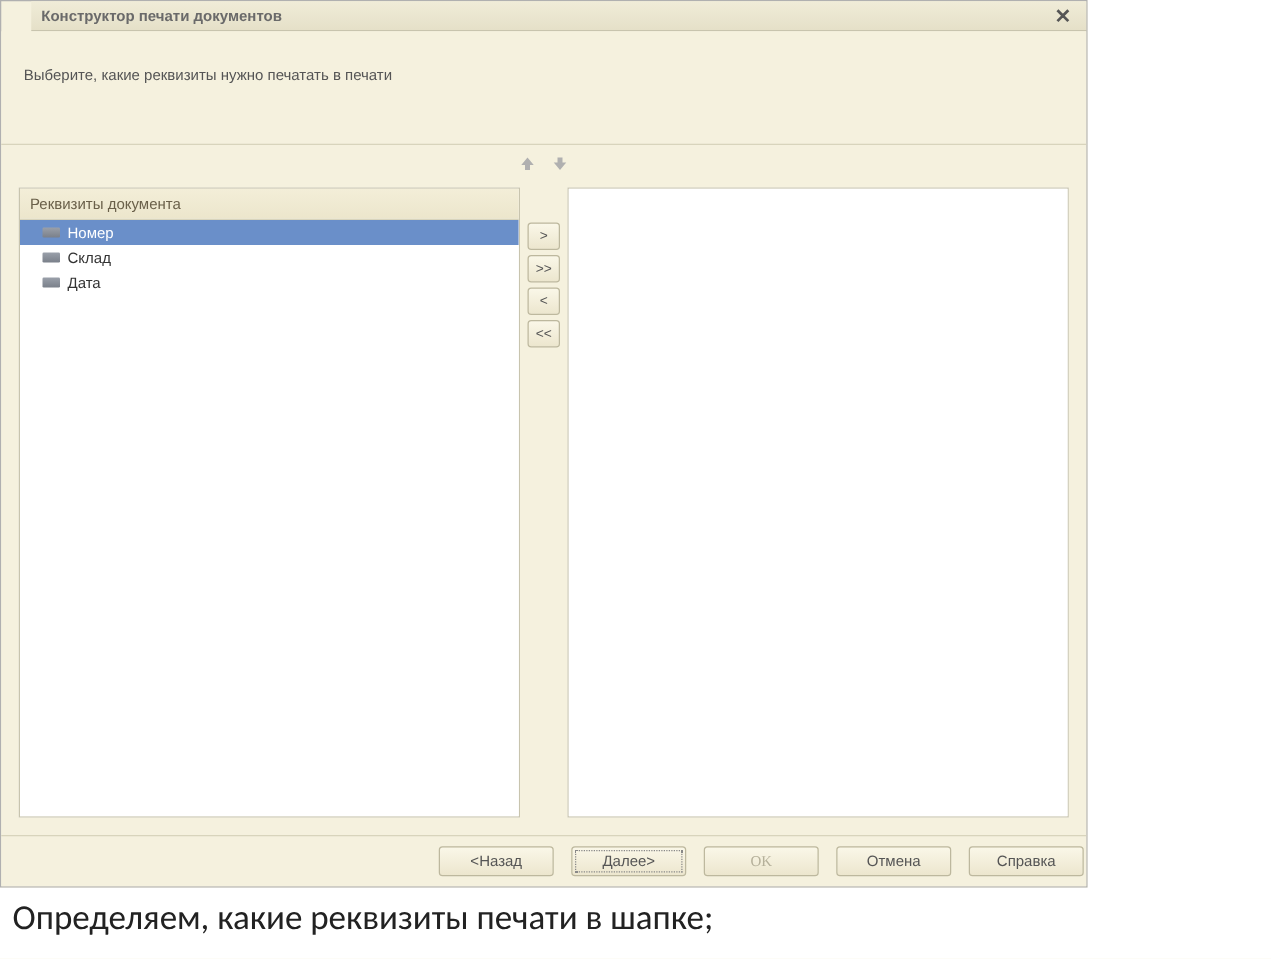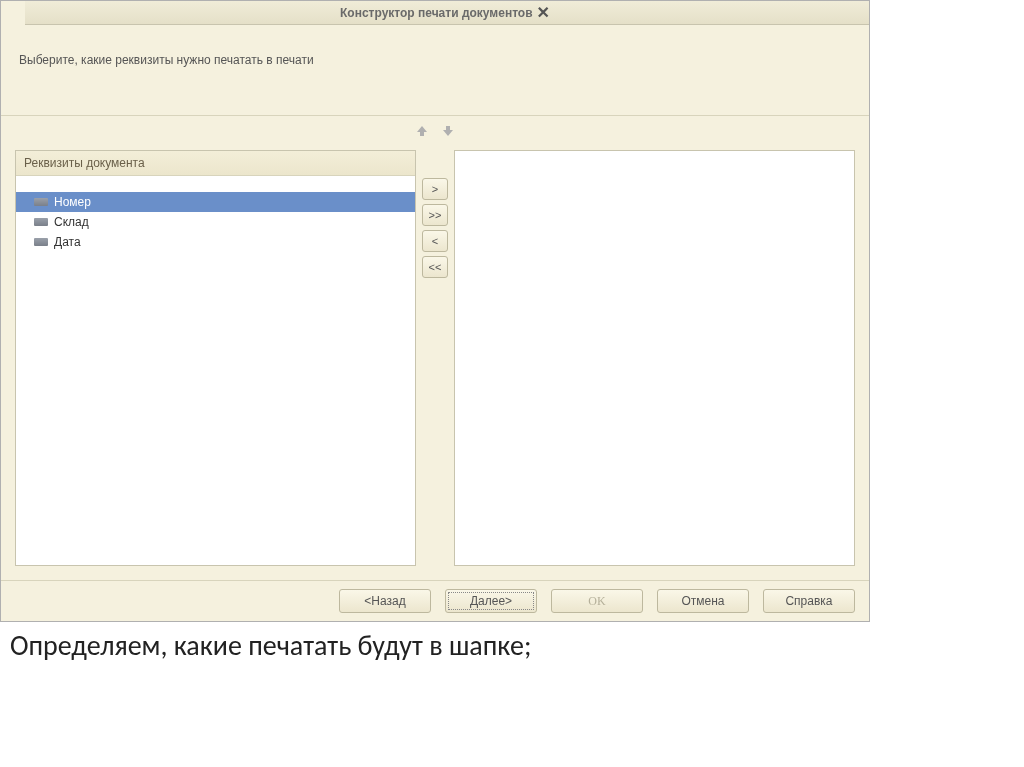--- a/index.html
+++ b/index.html
@@ -14,21 +14,21 @@
     .window {
       width: 870px;
       background: #f5f1de;
       border: 1px solid #b0b0b0;
     }
     .titlebar {
       background: linear-gradient(to bottom, #f0ecd8, #e5e0c8);
       border-bottom: 1px solid #c8c4ae;
       padding: 4px 8px;
       display: flex;
-      justify-content: center;
+      justify-content: space-between;
       align-items: center;
       height: 24px;
       margin-left: 24px;
     }
     .titlebar-text {
       font-weight: bold;
       color: #6a6a6a;
       font-size: 12px;
     }
     .close-btn {
@@ -64,24 +64,23 @@
     .main-area {
       display: flex;
       padding: 4px 14px 14px 14px;
       gap: 6px;
       background: #f5f1de;
     }
     .panel {
       flex: 1;
       border: 1px solid #c8c4ae;
       background: #ffffff;
-      height: 416px;
+      height: 504px;
       display: flex;
       flex-direction: column;
-      gap: 16px;
     }
     .panel-header {
       background: linear-gradient(to bottom, #f3eed8, #ece6cc);
       padding: 5px 8px;
       color: #6a604a;
       font-size: 12px;
       border-bottom: 1px solid #d8d4bc;
     }
     .panel-body {
       flex: 1;
@@ -122,21 +121,21 @@
       cursor: pointer;
       font-size: 11px;
       color: #555;
       display: flex;
       align-items: center;
       justify-content: center;
     }
     .button-bar {
       background: #f5f1de;
       border-top: 1px solid #d8d4bc;
-      padding: 8px 14px;
+      padding: 8px 2px;
       display: flex;
       justify-content: flex-end;
       gap: 14px;
     }
     .btn {
       min-width: 92px;
       height: 24px;
       background: linear-gradient(to bottom, #faf7e8, #ece6ce);
       border: 1px solid #bdb89e;
       border-radius: 3px;
@@ -220,13 +219,13 @@
 
   <div class="button-bar">
     <button class="btn">&lt;Назад</button>
     <button class="btn focused">Далее&gt;</button>
     <button class="btn disabled">OK</button>
     <button class="btn">Отмена</button>
     <button class="btn">Справка</button>
   </div>
 </div>
 
-<div class="footer-text">Определяем, какие печатать будут в шапке;</div>
+<div class="footer-text">Определяем, какие реквизиты печати в шапке;</div>
 
 </body></html>

